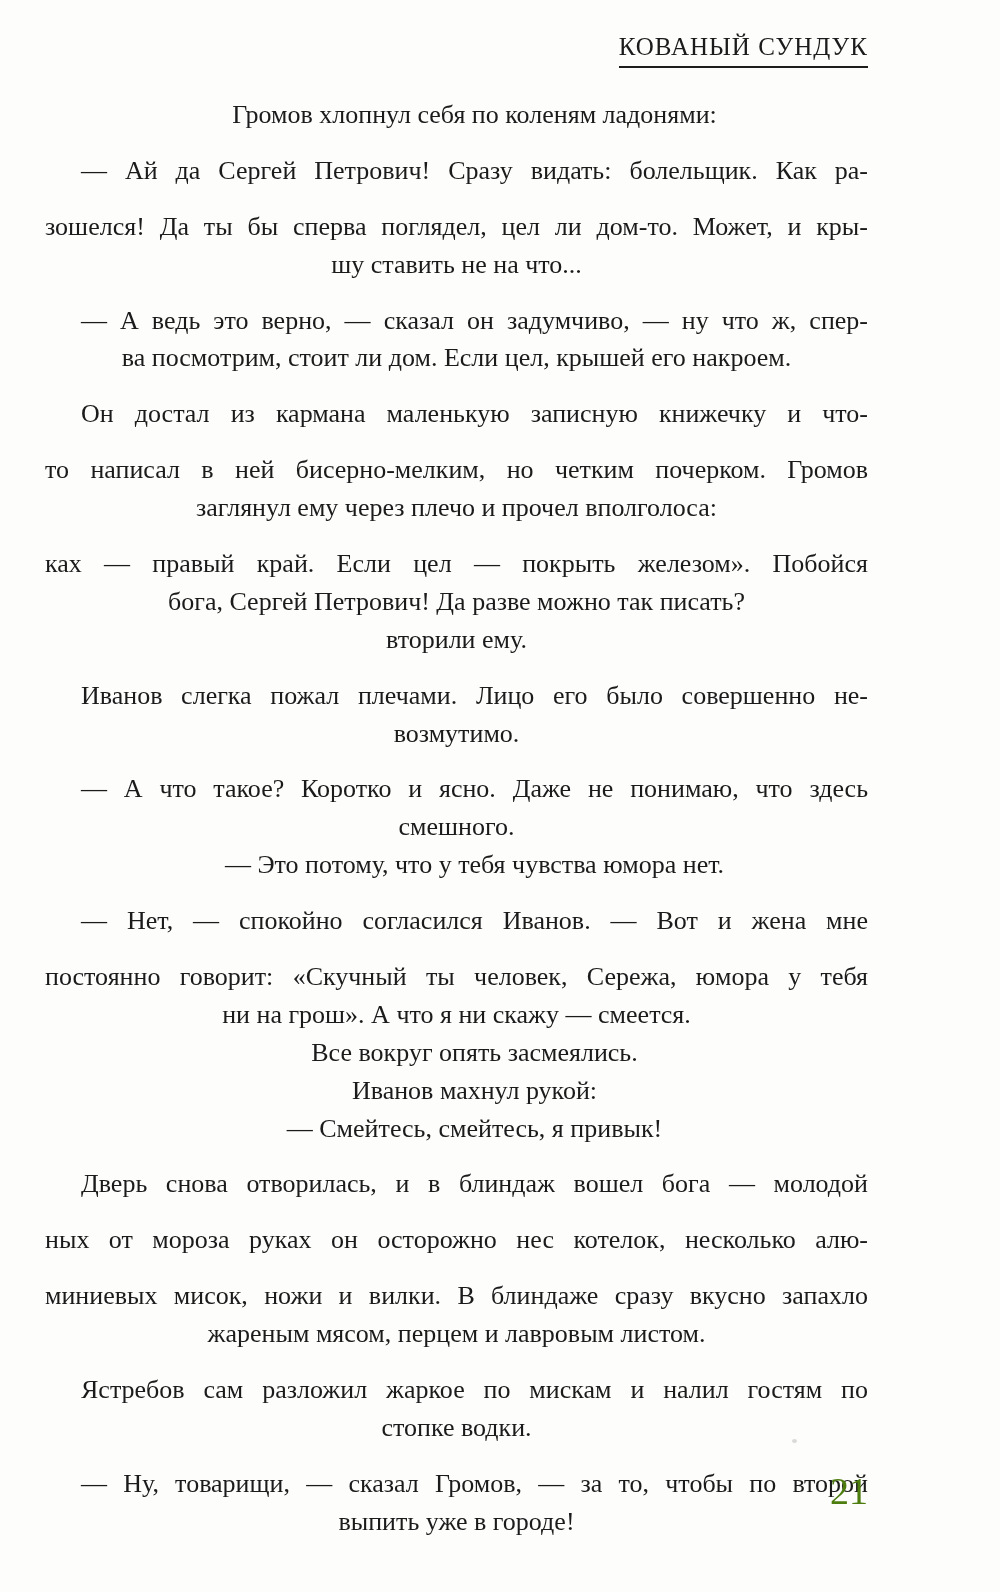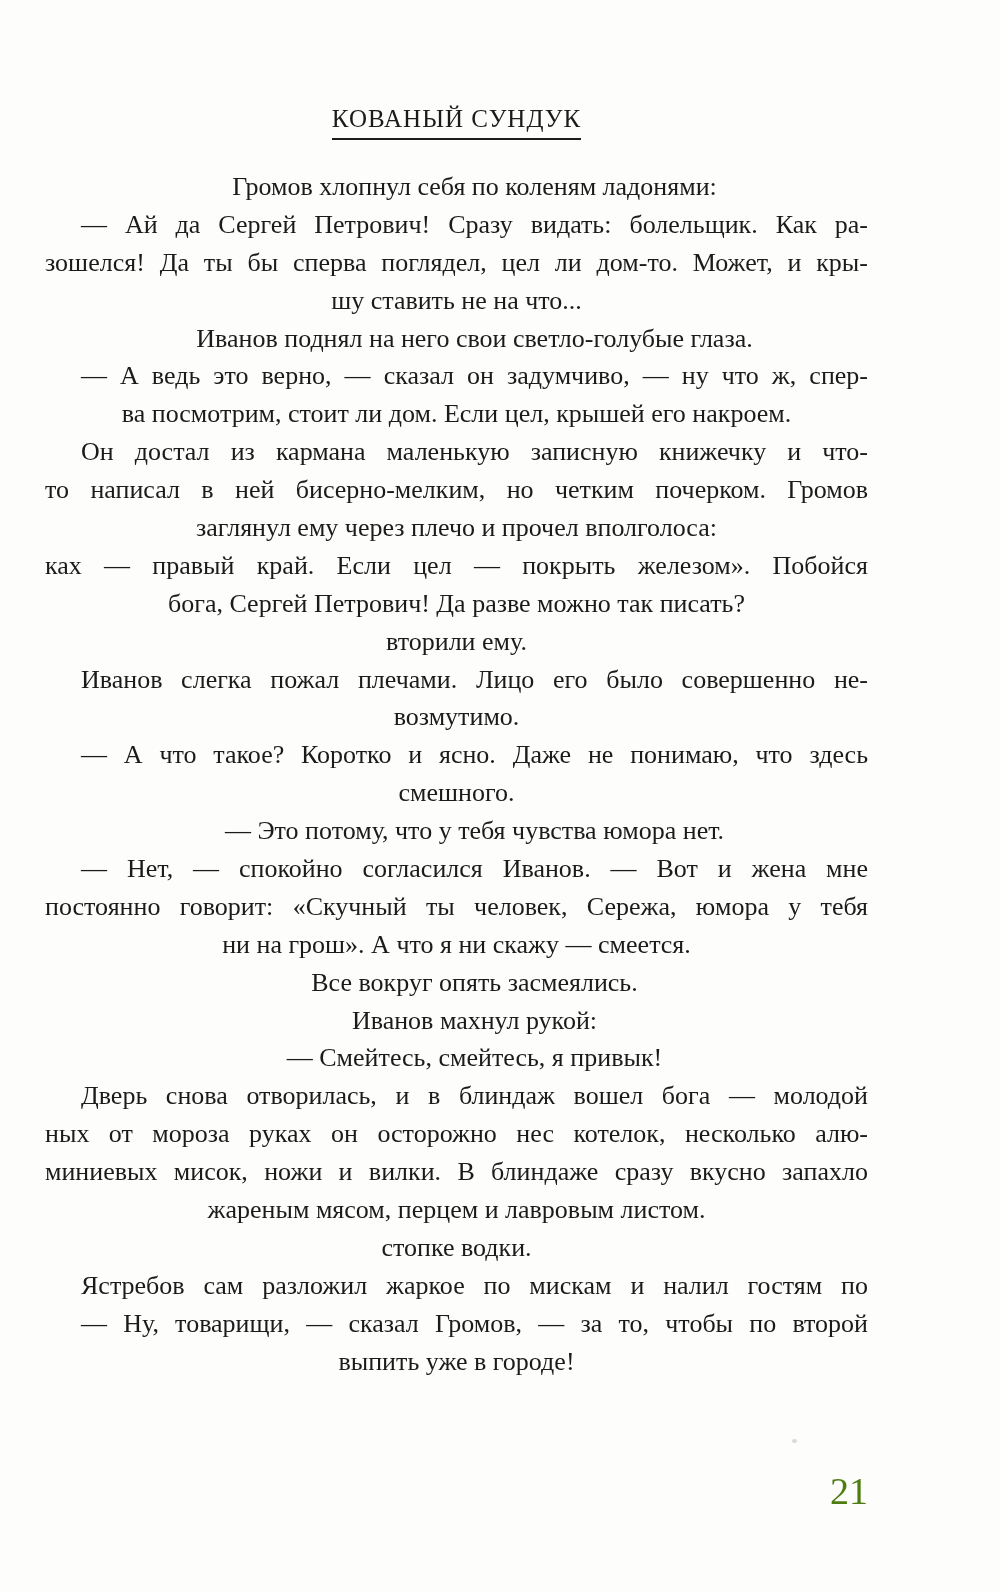--- a/index.html
+++ b/index.html
@@ -14,22 +14,22 @@
     font-family: "Liberation Serif", "DejaVu Serif", serif;
     color: #1b1b1b;
   }
   .content {
     position: absolute;
     left: 45px;
     top: 0;
     width: 823px;
   }
   .running-header {
-    padding-top: 104px;
-    text-align: center;
+    padding-top: 32px;
+    text-align: right;
     font-size: 25px;
     line-height: 29px;
     letter-spacing: 1px;
     white-space: nowrap;
   }
   .running-header .hdr-text {
     display: inline-block;
     border-bottom: 2px solid #1d1d1d;
     padding-bottom: 5px;
   }
@@ -42,20 +42,21 @@
     line-height: 37.9px;
     white-space: nowrap;
     text-align: center;
   }
   .ln.jf {
     white-space: normal;
     text-align: justify;
     text-align-last: justify;
     text-justify: inter-word;
     overflow: hidden;
+    margin-top: 18px;
   }
   .ln.ind { padding-left: 36px; }
   .page-number {
     position: absolute;
     top: 1474px;
     right: 132px;
     font-size: 38px;
     line-height: 34px;
     color: #4d7c0f;
   }
@@ -75,21 +76,20 @@
 <div class="page">
   <div class="content">
     <div class="running-header">
       <span class="hdr-text">КОВАНЫЙ СУНДУК</span>
     </div>
     <div class="body-text">
       <div class="ln ind">Громов хлопнул себя по коленям ладонями:</div>
       <div class="ln ind jf">— Ай да Сергей Петрович! Сразу видать: болельщик. Как ра-</div>
       <div class="ln jf">зошелся! Да ты бы сперва поглядел, цел ли дом-то. Может, и кры-</div>
       <div class="ln">шу ставить не на что...</div>
-      <div class="ln ind">Иванов поднял на него свои светло-голубые глаза.</div>
       <div class="ln ind jf">— А ведь это верно, — сказал он задумчиво, — ну что ж, спер-</div>
       <div class="ln">ва посмотрим, стоит ли дом. Если цел, крышей его накроем.</div>
       <div class="ln ind jf">Он достал из кармана маленькую записную книжечку и что-</div>
       <div class="ln jf">то написал в ней бисерно-мелким, но четким почерком. Громов</div>
       <div class="ln">заглянул ему через плечо и прочел вполголоса:</div>
       <div class="ln jf">ках — правый край. Если цел — покрыть железом». Побойся</div>
       <div class="ln">бога, Сергей Петрович! Да разве можно так писать?</div>
       <div class="ln">вторили ему.</div>
       <div class="ln ind jf">Иванов слегка пожал плечами. Лицо его было совершенно не-</div>
       <div class="ln">возмутимо.</div>
@@ -99,21 +99,21 @@
       <div class="ln ind jf">— Нет, — спокойно согласился Иванов. — Вот и жена мне</div>
       <div class="ln jf">постоянно говорит: «Скучный ты человек, Сережа, юмора у тебя</div>
       <div class="ln">ни на грош». А что я ни скажу — смеется.</div>
       <div class="ln ind">Все вокруг опять засмеялись.</div>
       <div class="ln ind">Иванов махнул рукой:</div>
       <div class="ln ind">— Смейтесь, смейтесь, я привык!</div>
       <div class="ln ind jf">Дверь снова отворилась, и в блиндаж вошел бога — молодой</div>
       <div class="ln jf">ных от мороза руках он осторожно нес котелок, несколько алю-</div>
       <div class="ln jf">миниевых мисок, ножи и вилки. В блиндаже сразу вкусно запахло</div>
       <div class="ln">жареным мясом, перцем и лавровым листом.</div>
+      <div class="ln ind jf">Ястребов сам разложил жаркое по мискам и налил гостям по</div>
       <div class="ln">стопке водки.</div>
-      <div class="ln ind jf">Ястребов сам разложил жаркое по мискам и налил гостям по</div>
       <div class="ln ind jf">— Ну, товарищи, — сказал Громов, — за то, чтобы по второй</div>
       <div class="ln">выпить уже в городе!</div>
     </div>
   </div>
   <div class="page-number">21</div>
   <div class="scan-speck"></div>
 </div>
 
 </body></html>

